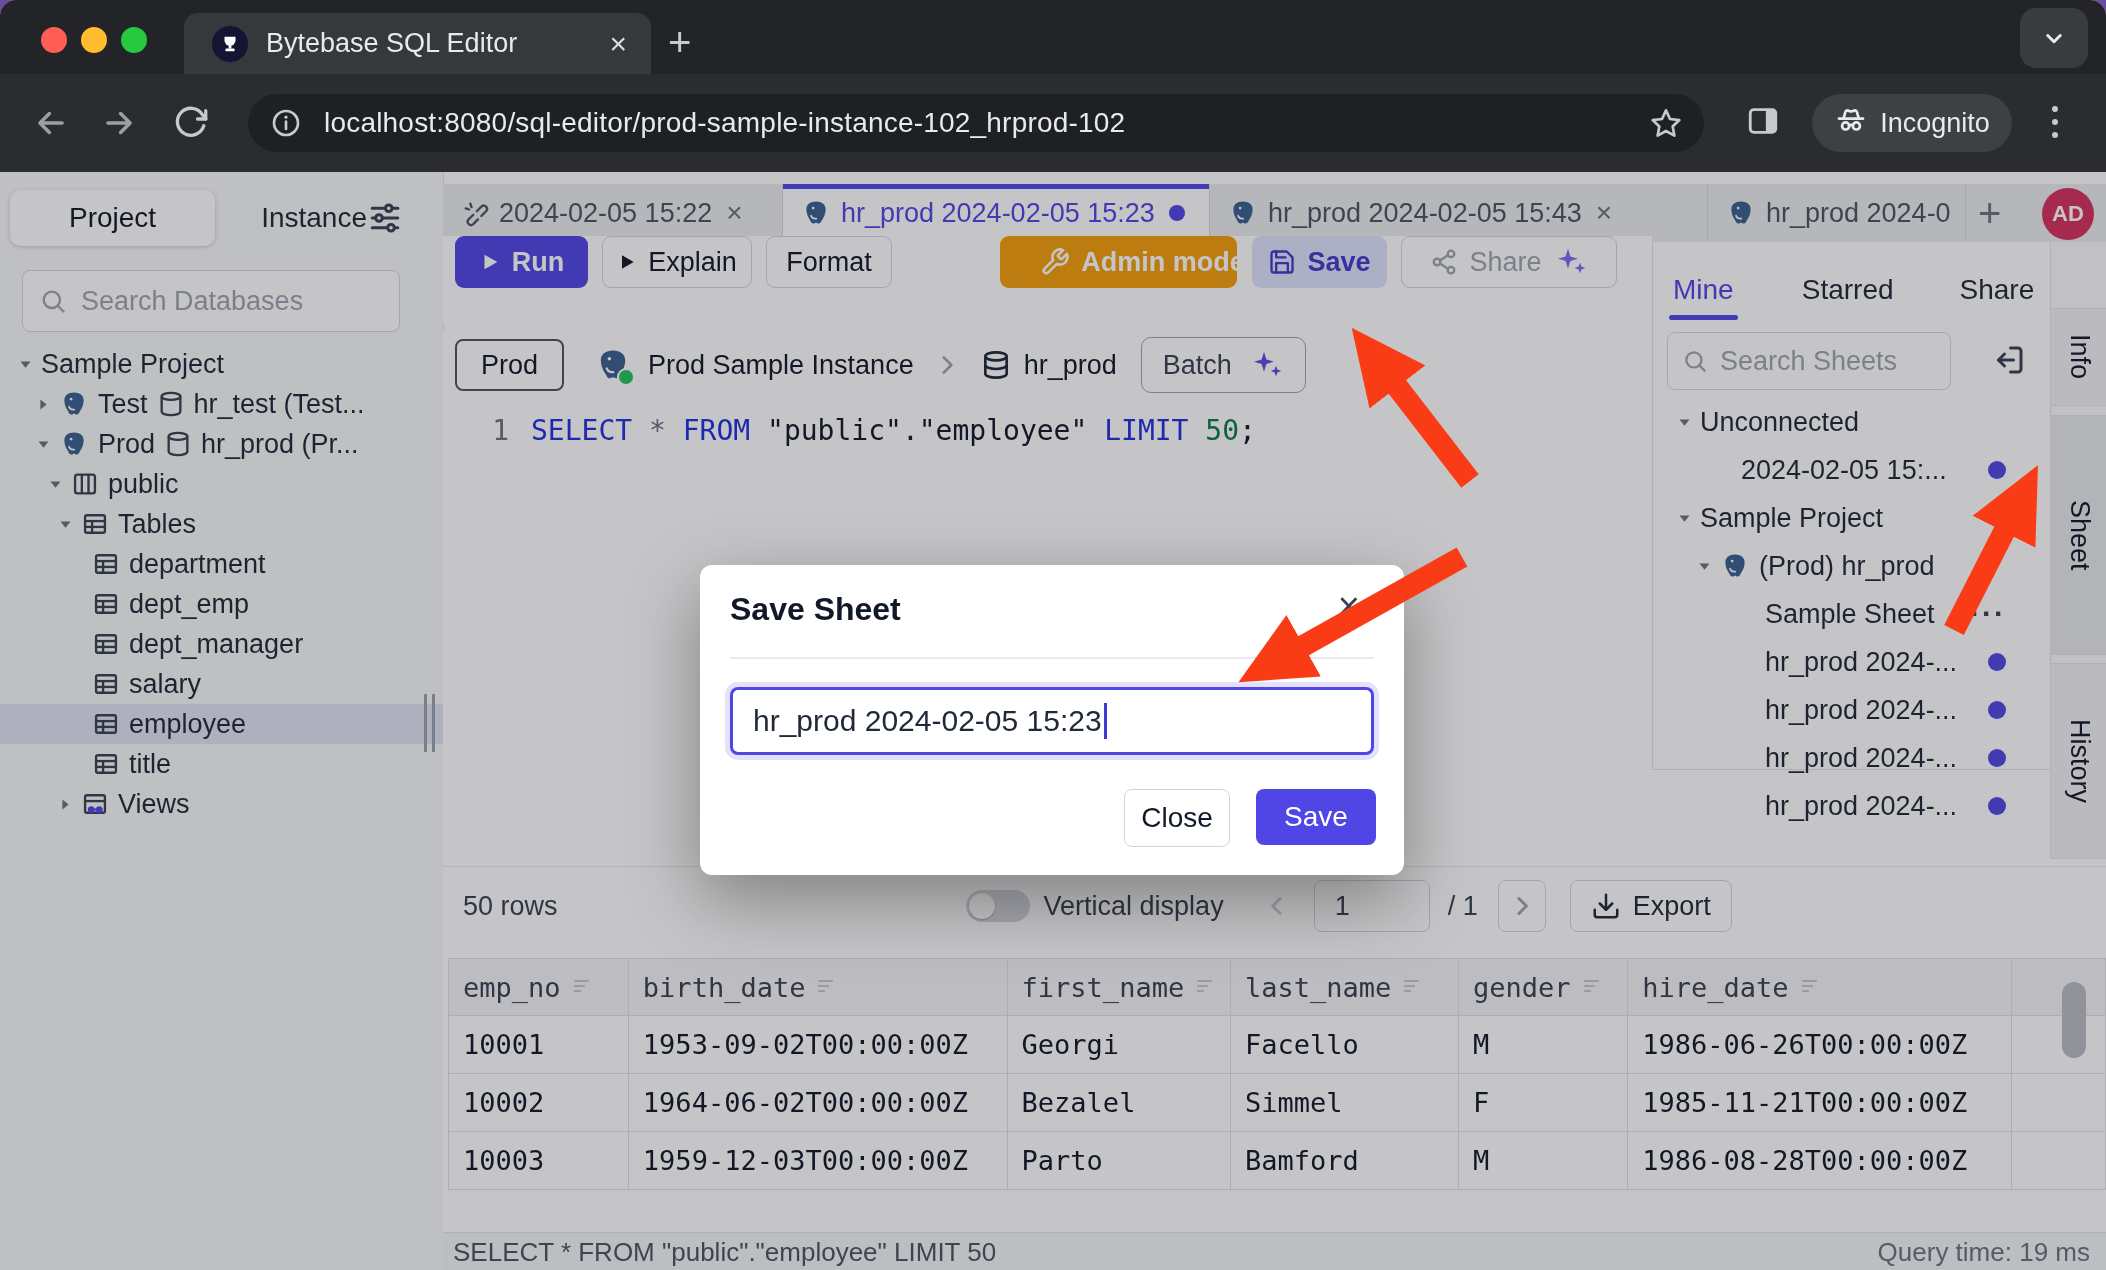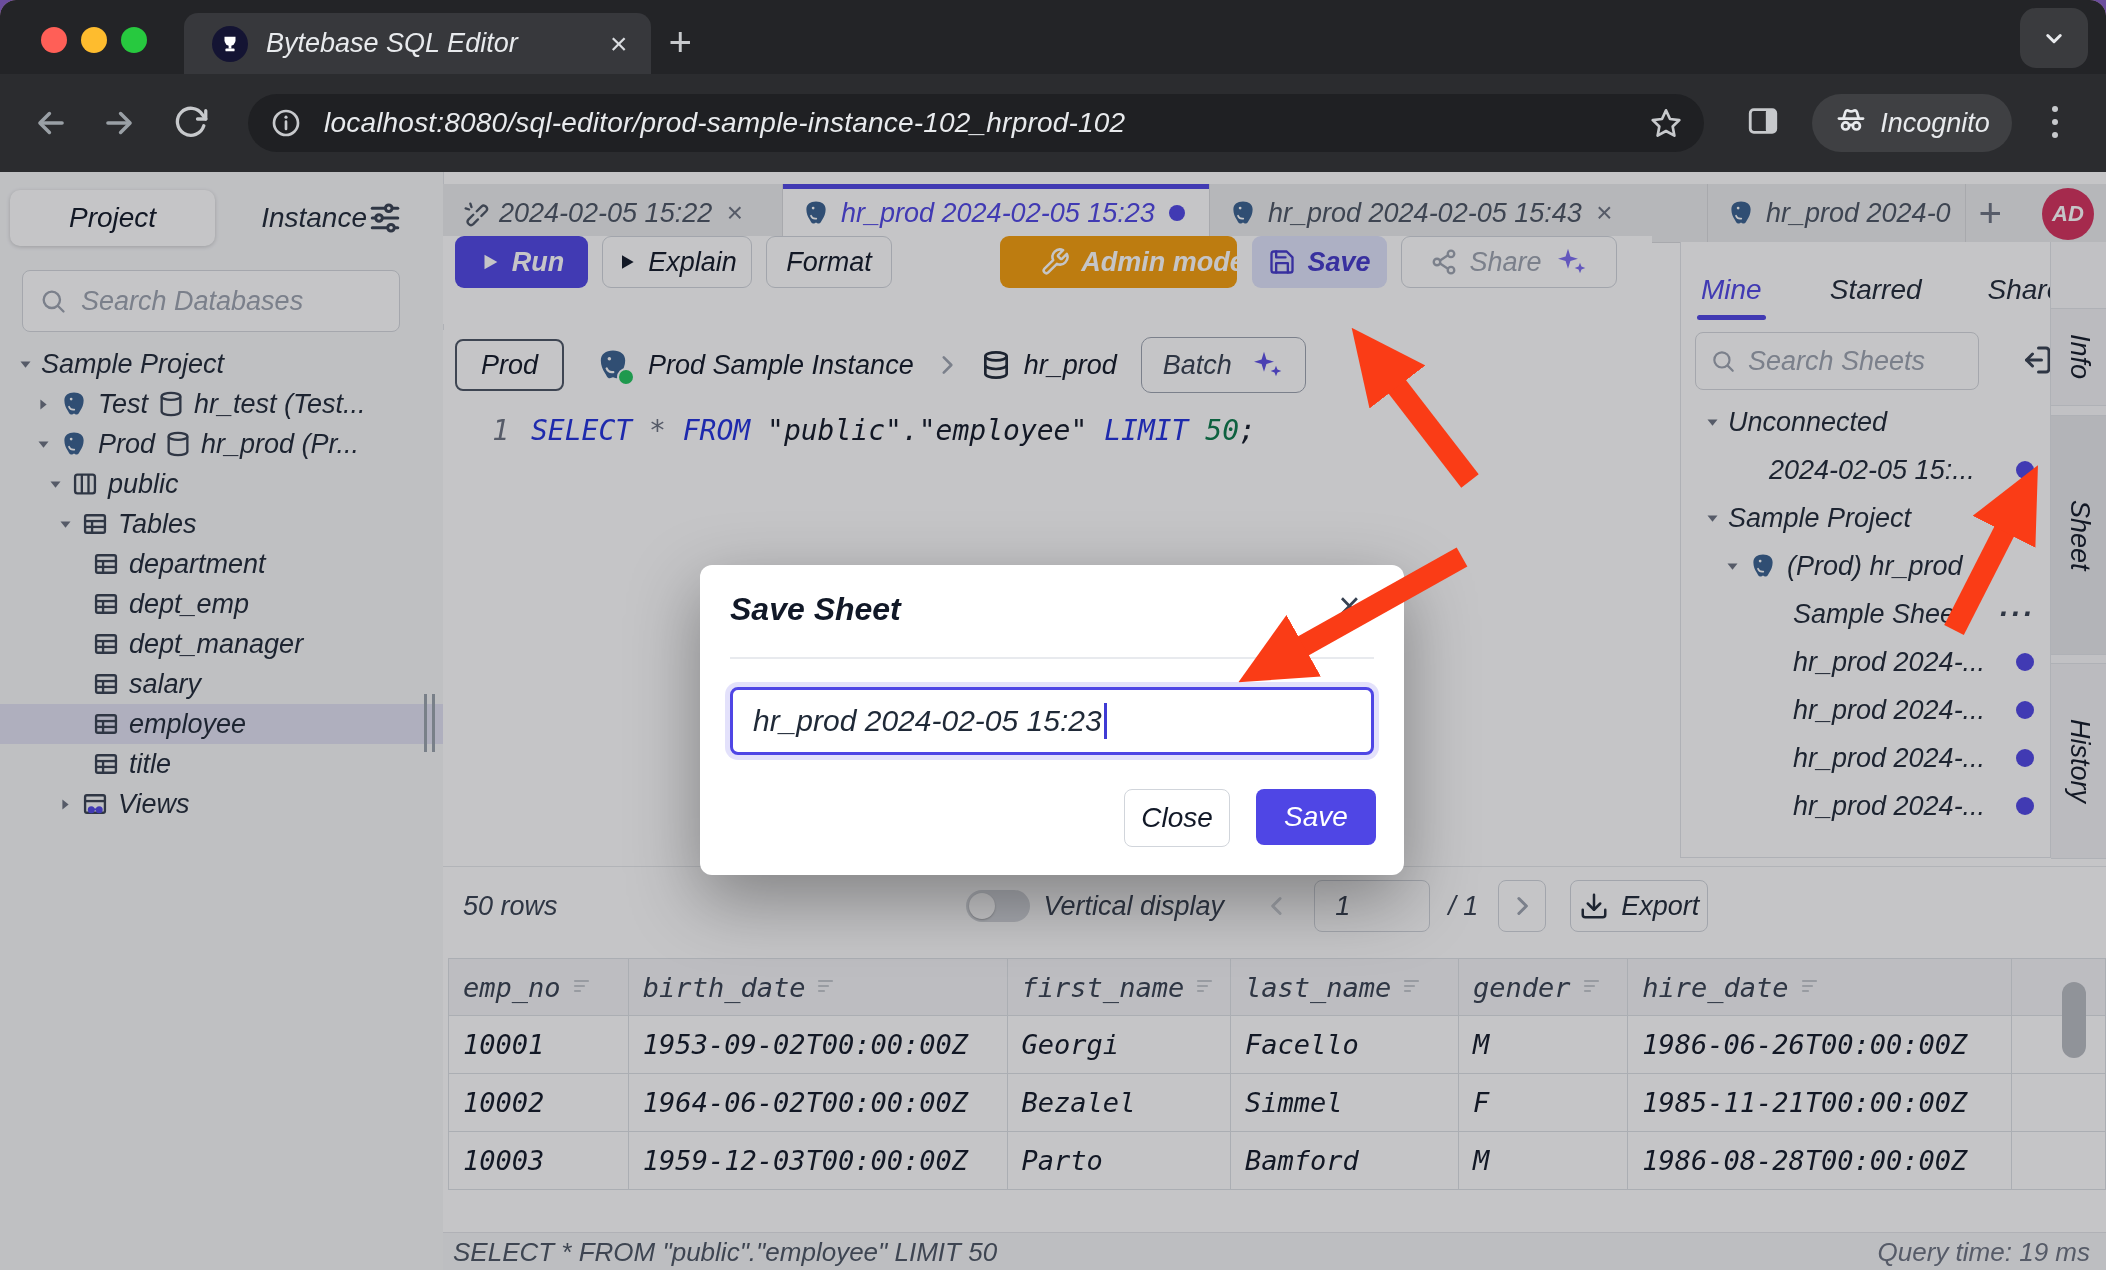--- a/index.html
+++ b/index.html
@@ -1,19 +1,19 @@
 <!DOCTYPE html>
 <html><head>
 <meta charset="utf-8">
 <style>
   html,body{margin:0;padding:0;background:#6b4d9e;}
   #stage{position:relative;width:2106px;height:1270px;overflow:hidden;
          font-family:"Liberation Sans",sans-serif;color:#111827;}
   
-  #window{position:absolute;inset:0;border-radius:16px 16px 0 0;overflow:hidden;background:#f0abfc;font-style:italic;}
+  #window{position:absolute;inset:0;border-radius:16px 16px 0 0;overflow:hidden;background:#f0abfc;}
   #tabstrip{position:absolute;left:0;top:0;right:0;height:74px;background:#232427;}
   .mac-dot{position:absolute;top:27px;width:26px;height:26px;border-radius:50%;}
   #btab{position:absolute;left:184px;top:13px;width:467px;height:61px;background:#37383c;
         border-radius:14px 14px 0 0;display:flex;align-items:center;}
   #btab .fav{margin-left:28px;width:36px;height:36px;border-radius:50%;background:#141433;
         display:flex;align-items:center;justify-content:center;flex:0 0 auto;}
   #btab .t{margin-left:18px;font-size:27px;color:#e8eaed;white-space:nowrap;}
   #btab .x{margin-left:auto;margin-right:24px;color:#dadce0;font-size:30px;line-height:1;}
   #newtab{position:absolute;left:668px;top:20px;font-size:40px;color:#c7c9cc;font-weight:300;}
   #winchev{position:absolute;right:18px;top:8px;width:68px;height:60px;background:#3a3b3e;
@@ -100,22 +100,22 @@
   #sqlpane{position:absolute;left:443px;top:228px;width:1209px;height:466px;background:#fff;
        font-family:"DejaVu Sans Mono",monospace;font-size:28px;}
   #sqlline{position:absolute;left:0;top:14px;display:flex;align-items:center;}
   #sqlline .ln{width:66px;text-align:right;color:#6b7280;}
   #sqlline .code{margin-left:22px;white-space:pre;}
   .tok-kw{color:#2130dd;}
   .tok-op{color:#6b7280;}
   .tok-id{color:#111827;}
   .tok-num{color:#0a7a4a;}
   
-  #rsb{position:absolute;left:1652px;top:70px;width:398px;height:616px;background:#fff;
-       border-left:1px solid #e2e4e8;border-bottom:1px solid #e2e4e8;box-sizing:border-box;margin-left:28px;}
+  #rsb{position:absolute;left:1652px;top:70px;width:398px;height:528px;background:#fff;
+       border-left:1px solid #e2e4e8;border-bottom:1px solid #e2e4e8;box-sizing:border-box;}
   #rsb-tabs{position:absolute;left:0;top:20px;width:100%;height:56px;display:flex;align-items:center;
        font-size:28px;color:#1f2937;}
   #rsb-tabs .rt{position:relative;}
   #rsb-tabs .rt.on{color:#4f46e5;}
   #rsb-tabs .rt.on::after{content:"";position:absolute;left:-4px;right:-4px;bottom:-14px;height:5px;
        background:#4f46e5;border-radius:3px;}
   #rsb-search{position:absolute;left:14px;top:90px;width:282px;height:56px;}
   #rsb-search svg{margin:0 12px 0 14px;flex:0 0 auto;}
   #import-ic{position:absolute;left:338px;top:100px;color:#374151;display:flex;}
   #sheet-list{position:absolute;left:0;top:156px;width:100%;}
@@ -142,21 +142,21 @@
   #toggle i{position:absolute;left:3px;top:3px;width:26px;height:26px;border-radius:50%;background:#fff;
        box-shadow:0 1px 2px rgba(0,0,0,.25);}
   #vlabel{margin-left:14px;}
   #pg-prev{margin-left:38px;color:#ccd0d6;display:flex;}
   #pg-box{margin-left:22px;width:116px;height:52px;border:1px solid #d1d5db;border-radius:8px;
        display:flex;align-items:center;box-sizing:border-box;}
   #pg-box span{margin-left:20px;}
   #pg-total{margin-left:18px;}
   #pg-next{margin-left:20px;width:48px;height:52px;border:1px solid #d1d5db;border-radius:8px;
        display:flex;align-items:center;justify-content:center;color:#9ca3af;box-sizing:border-box;}
-  #btn-export{margin-left:24px;width:138px;height:52px;border:1px solid #d1d5db;border-radius:8px;
+  #btn-export{margin-left:24px;width:162px;height:52px;border:1px solid #d1d5db;border-radius:8px;
        display:flex;align-items:center;justify-content:center;gap:12px;color:#1f2937;box-sizing:border-box;}
   
   #table-zone{position:absolute;left:443px;top:772px;width:1663px;height:288px;background:#fff;overflow:hidden;}
   #rtable{position:absolute;left:5px;top:14px;border-collapse:collapse;table-layout:fixed;
        font-family:"DejaVu Sans Mono",monospace;font-size:27px;color:#111827;}
   #rtable th,#rtable td{border:1px solid #dde0e4;padding:0 0 0 14px;text-align:left;white-space:nowrap;
        overflow:hidden;}
   #rtable th{height:56px;background:#f4f5f7;color:#374151;font-weight:normal;}
   #rtable td{height:57px;background:#fff;}
   #rtable th .hwrap{display:flex;align-items:center;gap:10px;}

